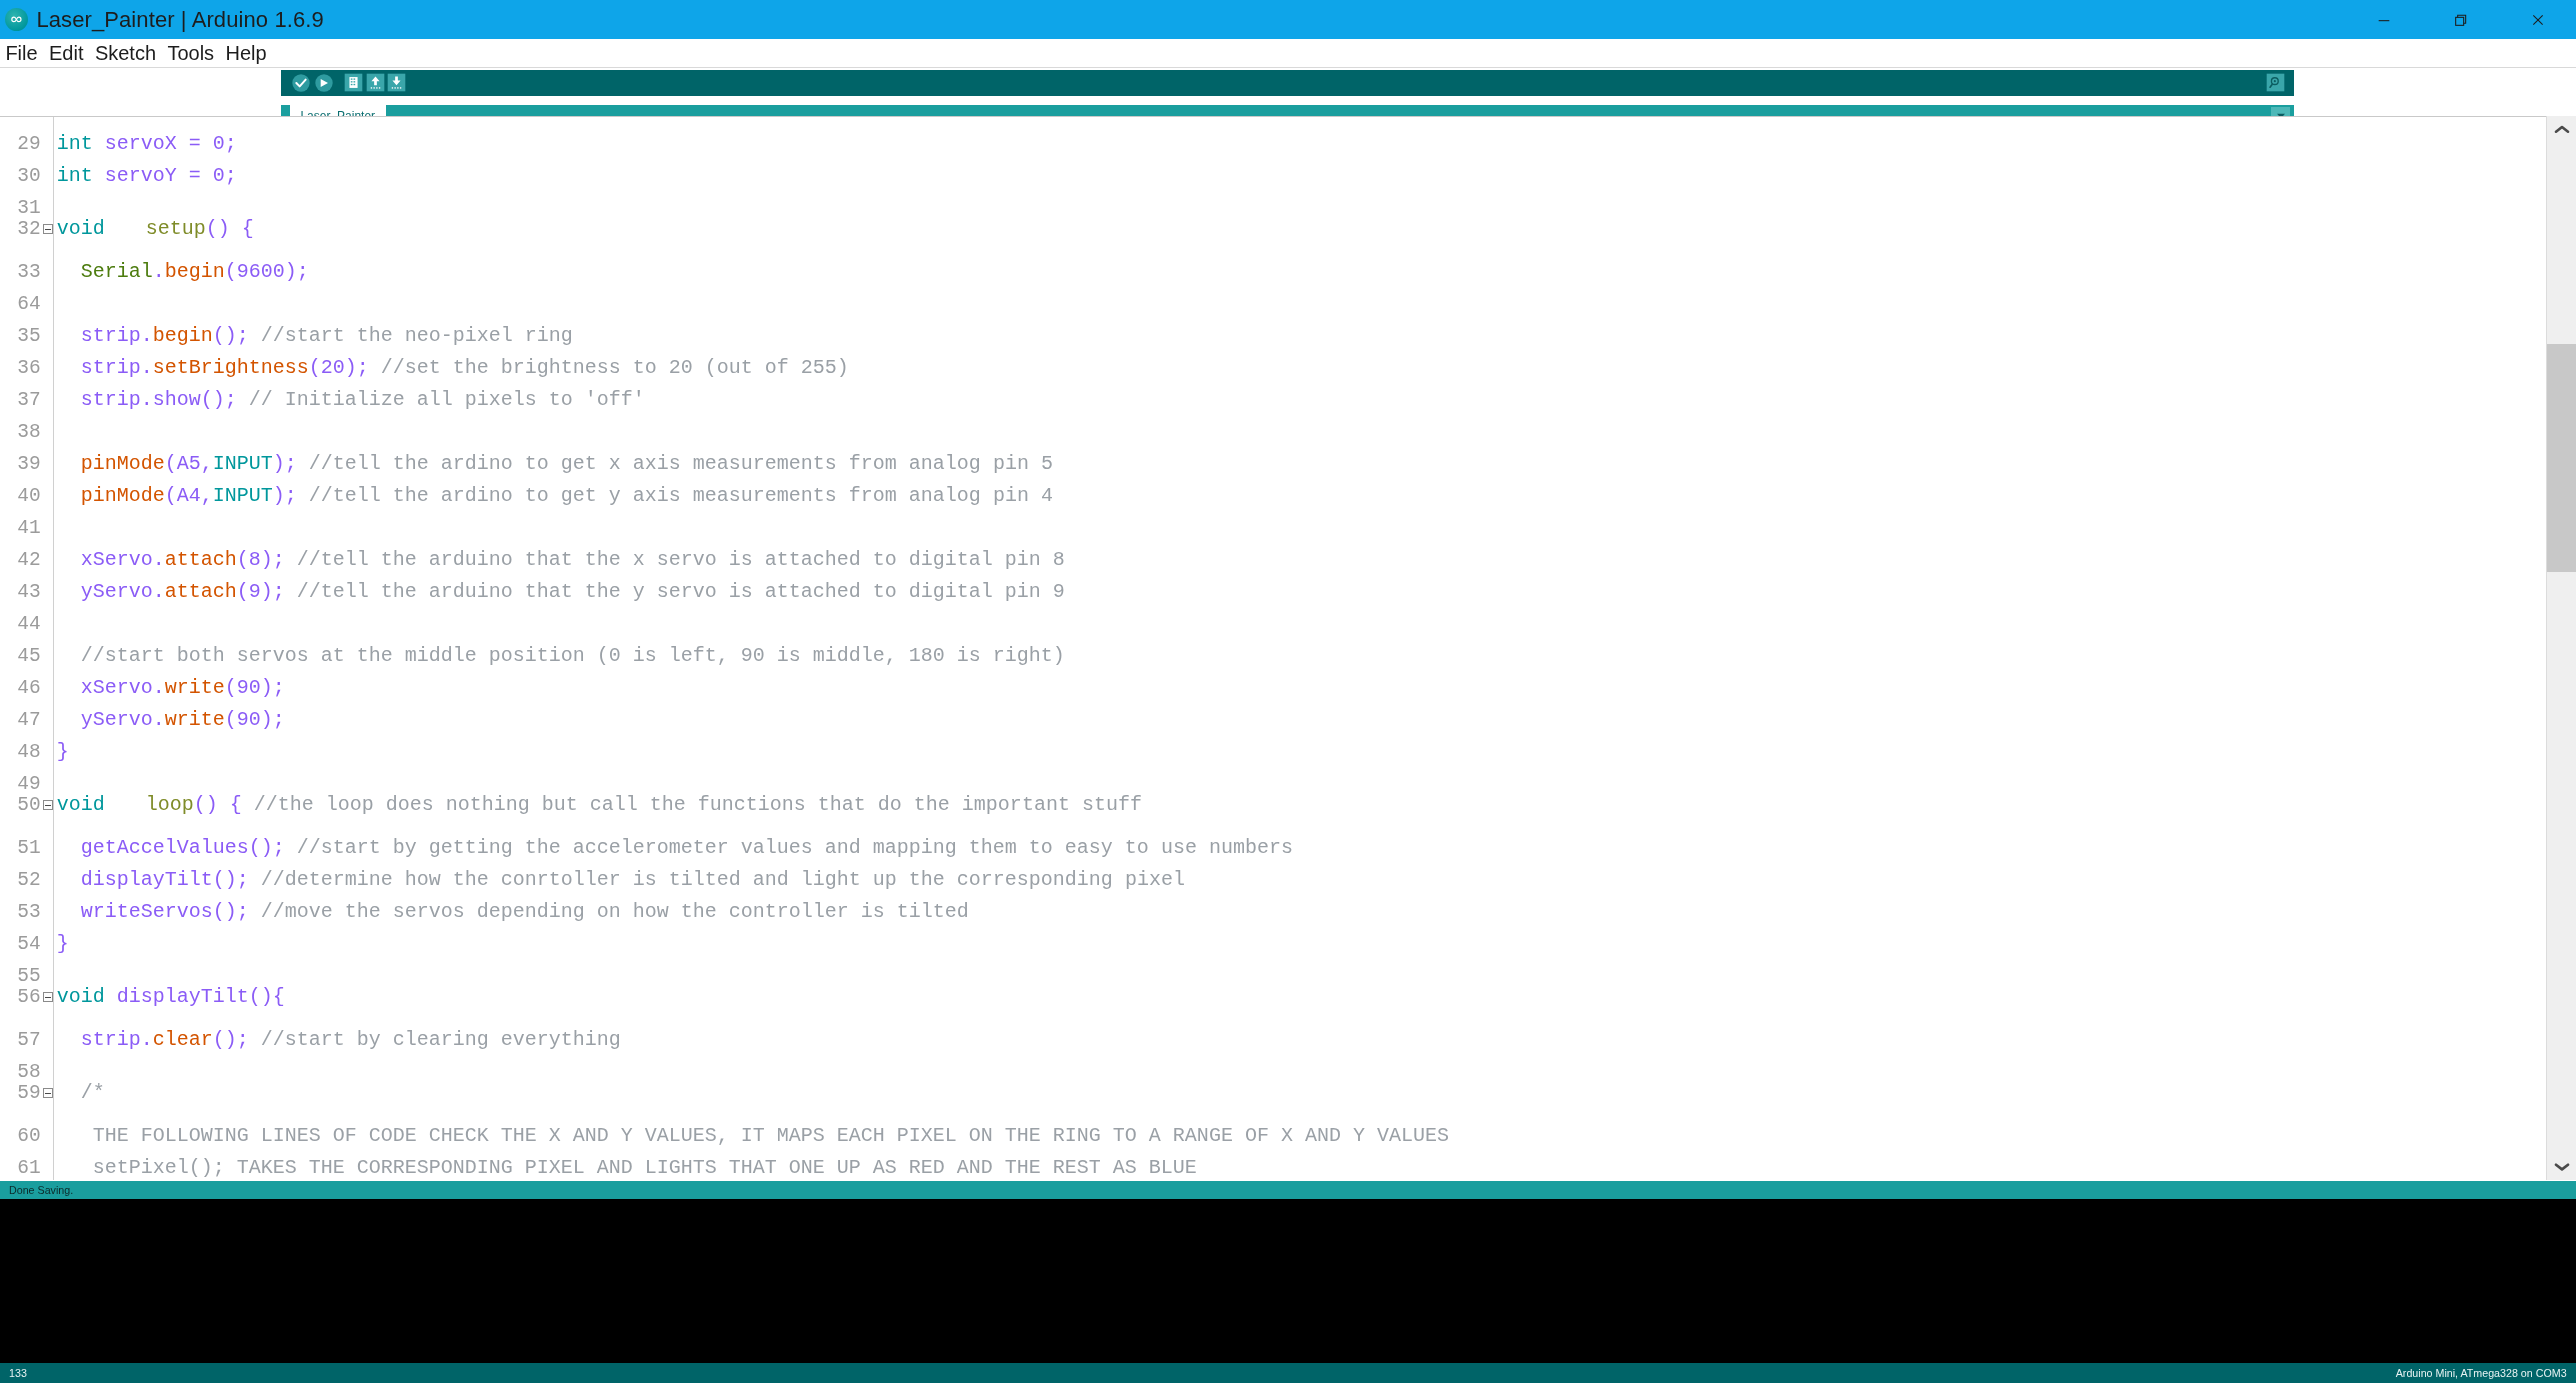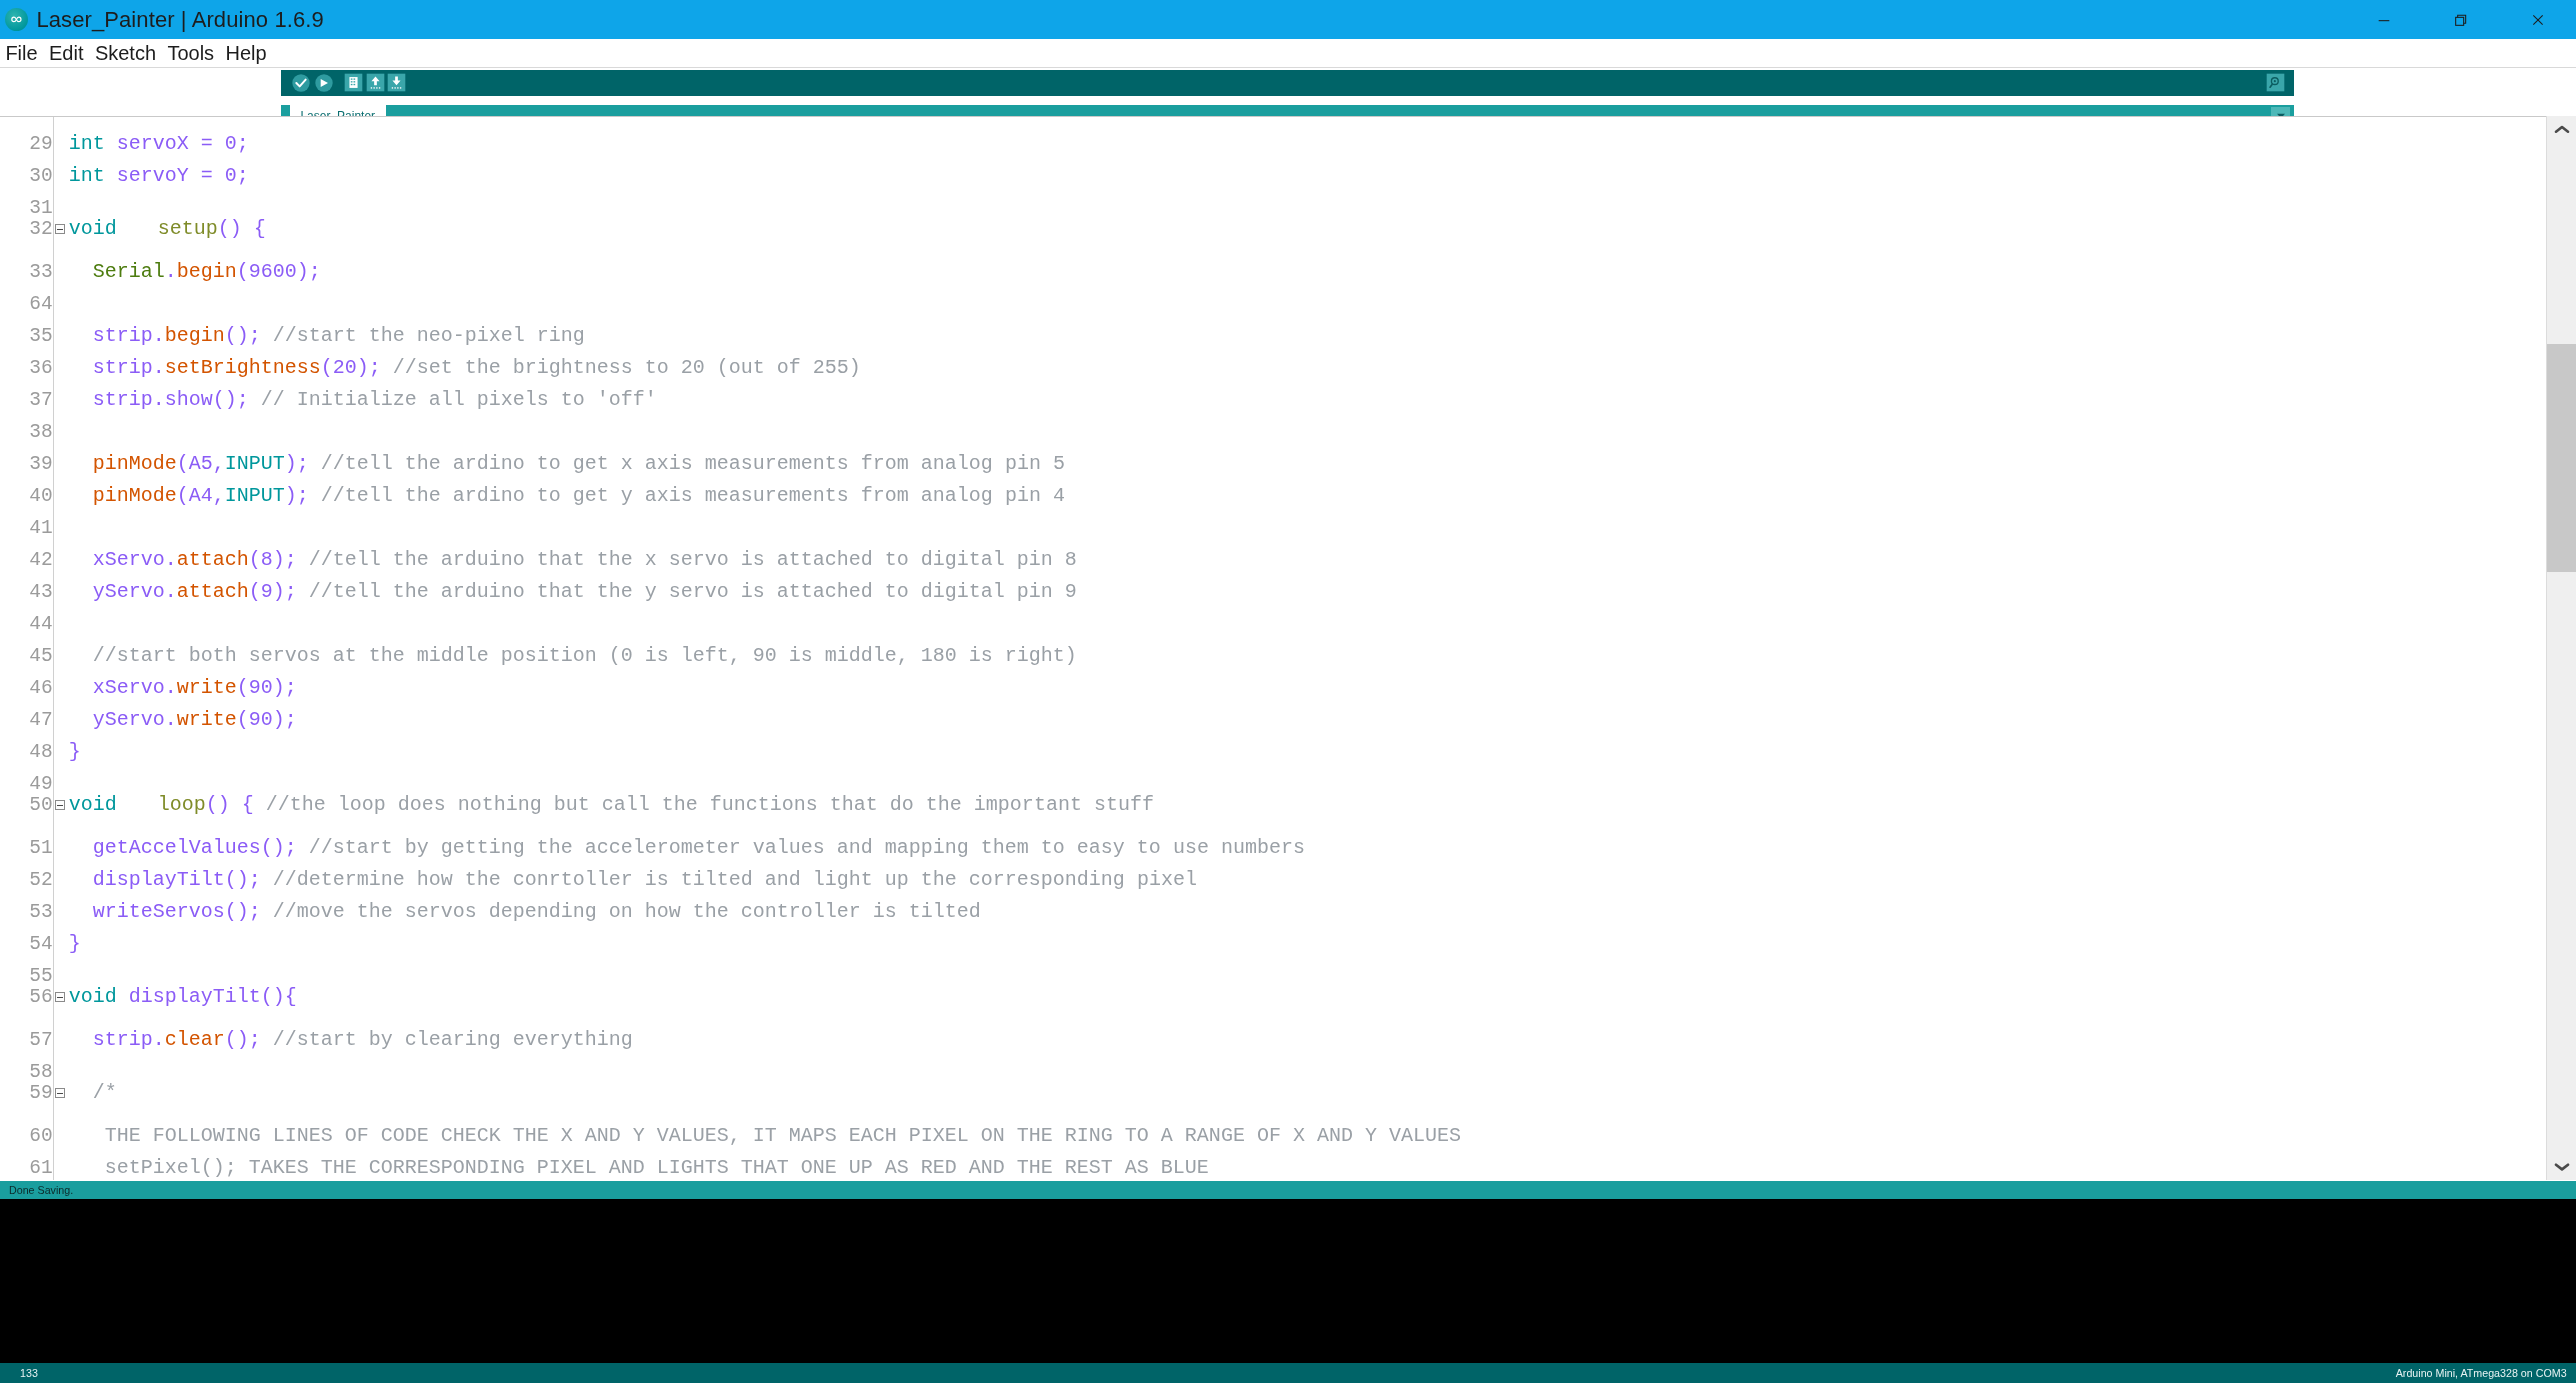--- a/index.html
+++ b/index.html
@@ -106,21 +106,21 @@
   }
   .line {
     display: flex; align-items: baseline;
     height: 32px;
     font-family: "Liberation Mono", monospace;
     font-size: 20px;
   }
   .ln {
     width: 42px; min-width: 42px; text-align: right;
     color: #9b9b9b; font-family: "Liberation Mono", monospace;
-    font-size: 19.5px; padding-right: 1.3px; user-select: none; margin-left: 12px;
+    font-size: 19.5px; padding-right: 1.3px; user-select: none;
   }
   .fold {
     width: 12px; min-width: 12px; display: flex; align-items: center;
     justify-content: center; height: 32px;
   }
   .fold-box {
     width: 10px; height: 10px; border: 0.7px solid #8a8a8a; background: #fdfdfd;
     position: relative;
   }
   .fold-box::after {
@@ -177,21 +177,21 @@
     color: #dcdcdc; font-family: "Liberation Mono", monospace; font-size: 11.4px;
     padding: 2.7px 4px; white-space: pre;
   }
 
   
   .bottombar {
     position: absolute; left: 0; top: 1363px; width: 2576px; height: 20px;
     background: #006468; display: flex; align-items: center;
   }
   .bb-line {
-    font-size: 10.7px; color: #e8f3f3; padding-left: 20px;
+    font-size: 10.7px; color: #e8f3f3; padding-left: 9px;
     font-family: "Liberation Sans", sans-serif;
   }
   .bb-spacer { flex: 1 1 auto; }
   .bb-board {
     font-size: 10.7px; color: #e8f3f3; padding-right: 9.4px;
     font-family: "Liberation Sans", sans-serif; white-space: nowrap;
   }
 </style>
 </head>
 <body>

